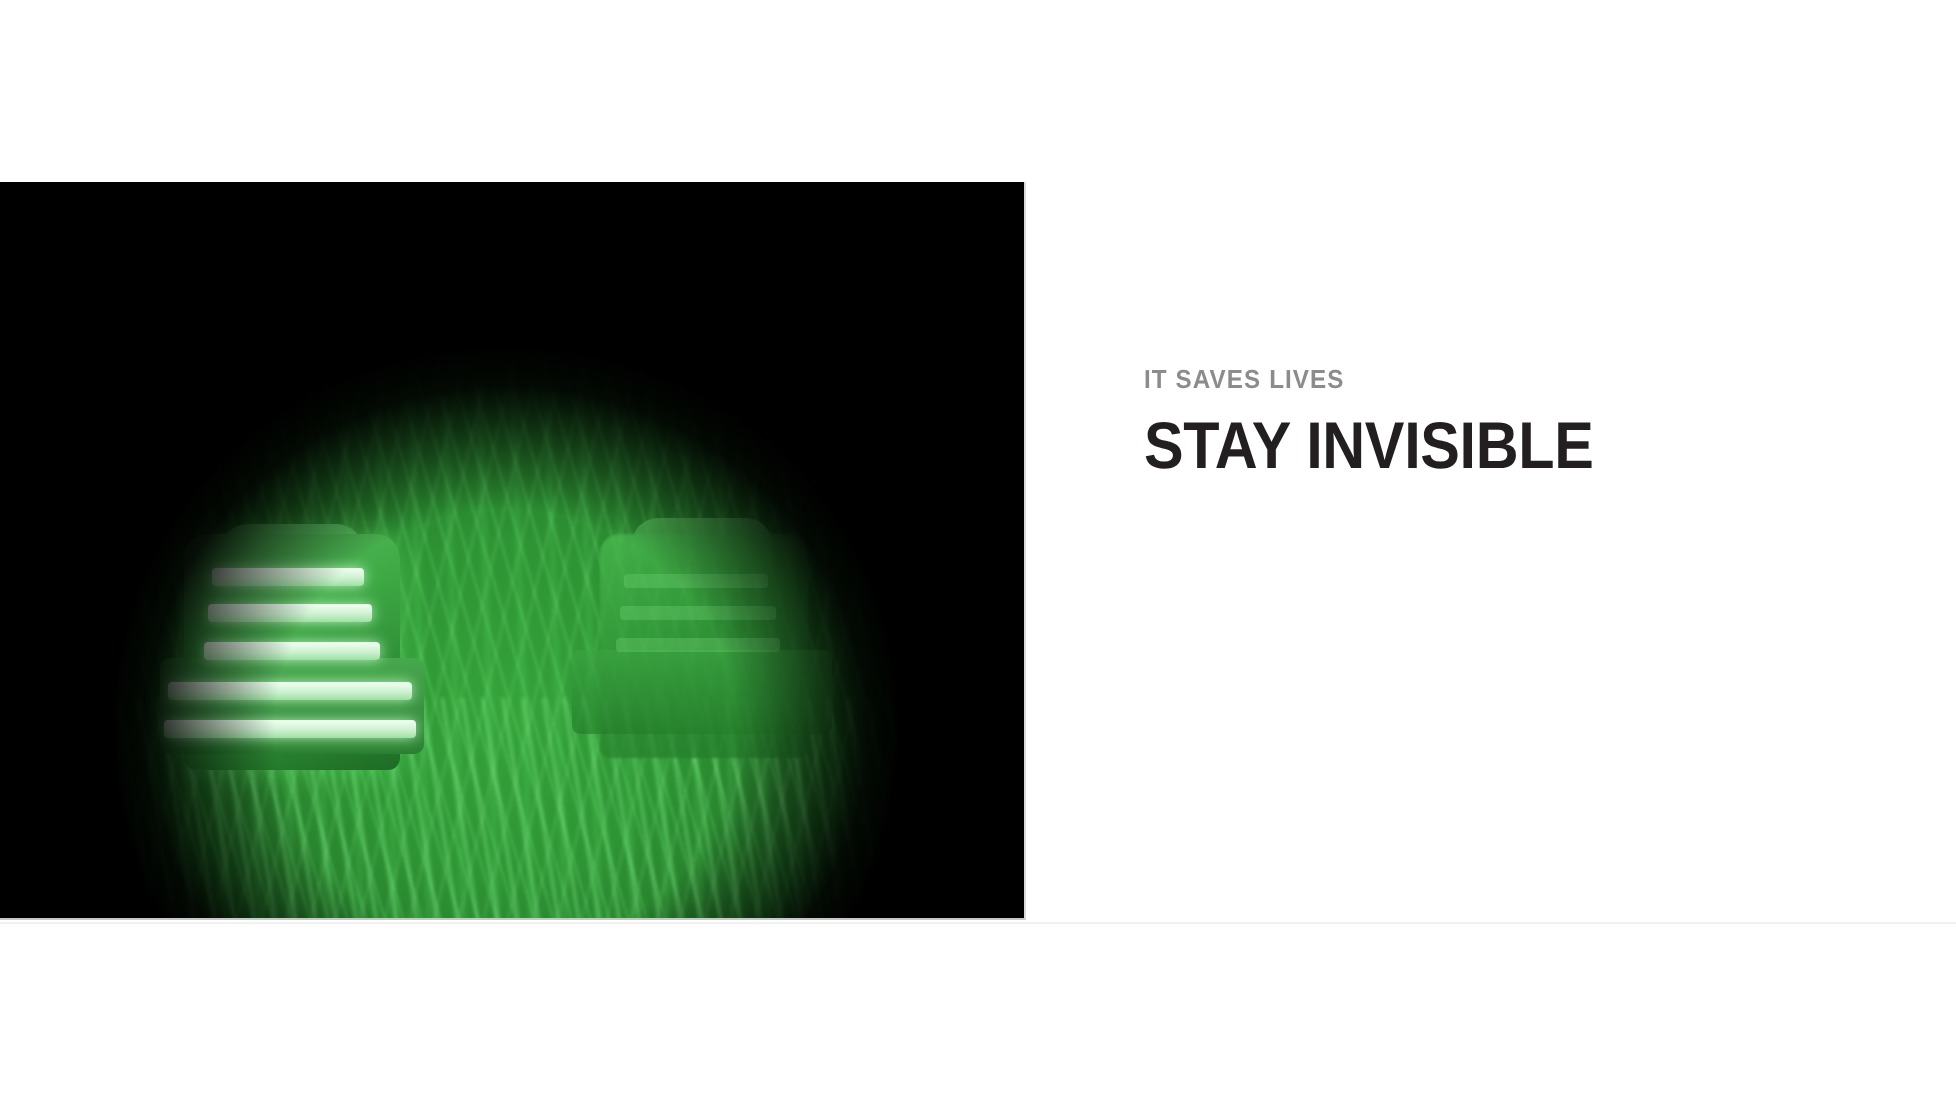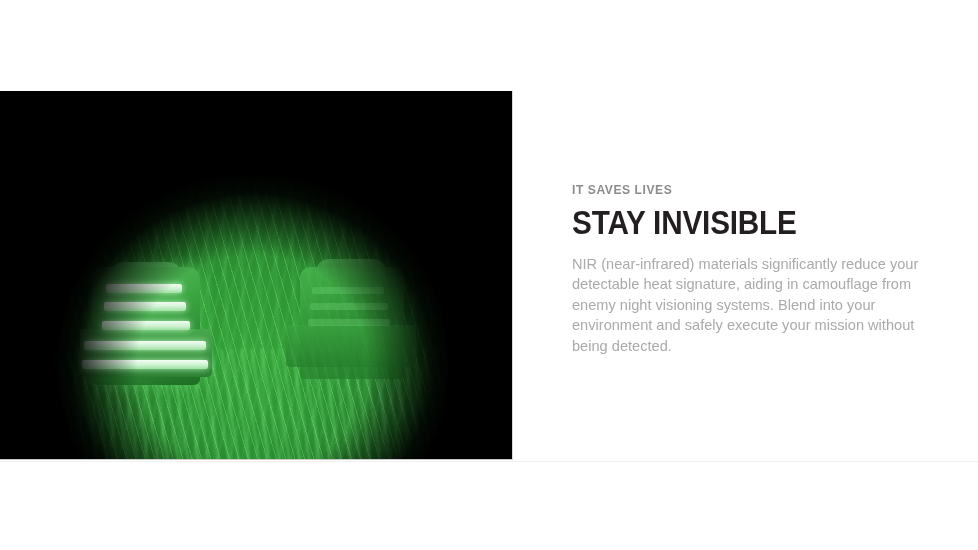--- a/index.html
+++ b/index.html
@@ -244,17 +244,16 @@
 
       <div class="nv-vignette"></div>
     </div>
   </div>
 
   <div class="text-col">
     <div class="eyebrow">IT SAVES LIVES</div>
 
     <h2 class="headline">STAY INVISIBLE</h2>
 
-    <p class="body-copy">NIR (near-infrared) materials significantly reduce your detectable heat signature, aiding in camouflage from enemy night visioning systems. Blend into your environment and safely execute your mission without being detected.</p>
   </div>
 
   <div class="divider"></div>
 </div>
 
 </body></html>

